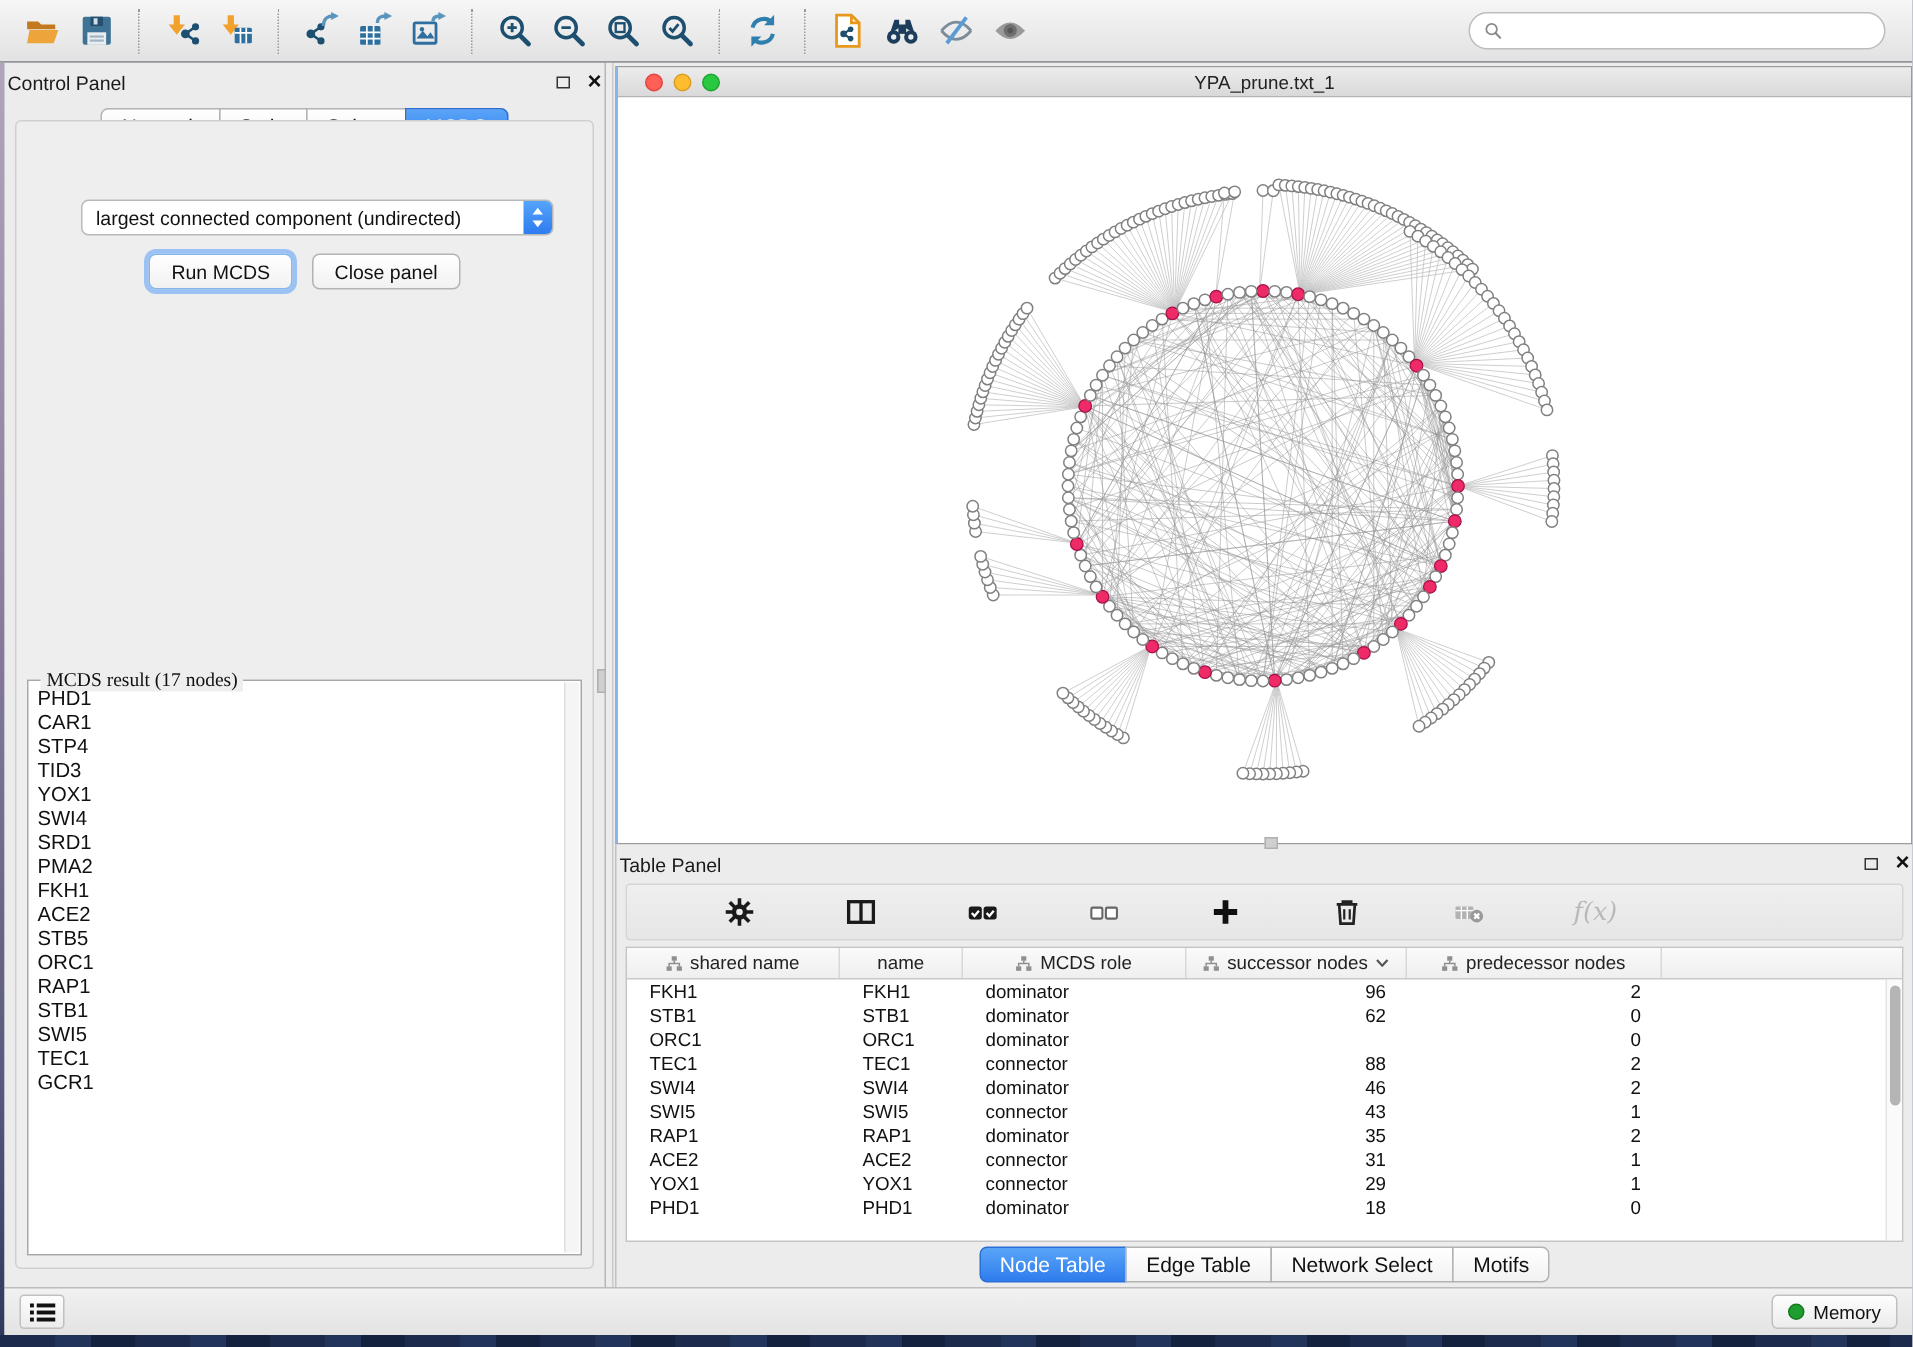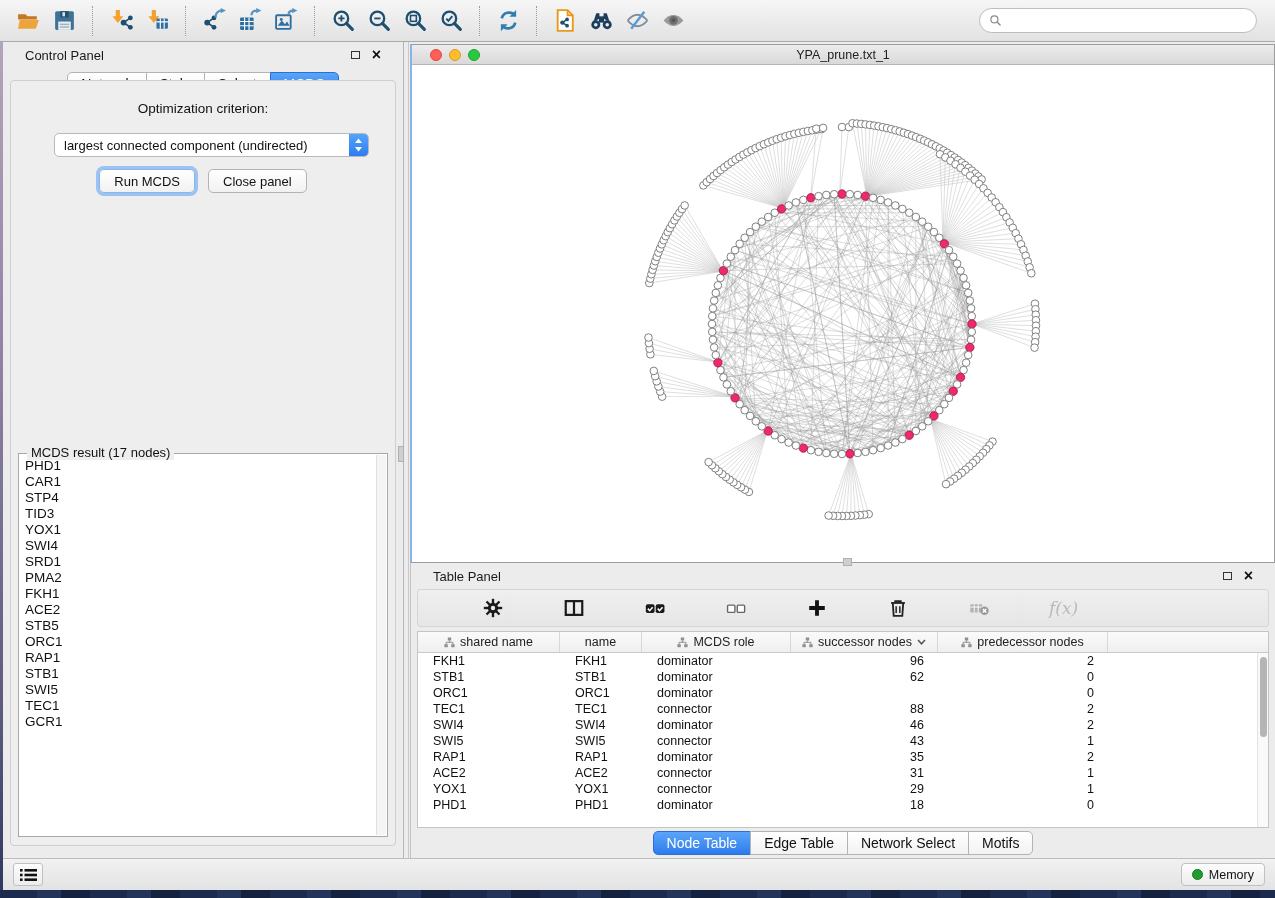--- a/index.html
+++ b/index.html
@@ -23,21 +23,21 @@
   .searchbox { width:278px; height:25px; border:1px solid #bdbdbd; border-radius:13px;
     background:#fff; display:flex; align-items:center; padding:0 9px; margin-right:8px; }
   .searchbox svg { width:13px; height:13px; flex:0 0 auto; }
   .searchbox input { border:0; outline:none; flex:1; font-size:12px; margin-left:5px;
     font-family:"Liberation Sans",sans-serif; background:transparent; }
 
   
   .workspace { position:absolute; left:3px; top:42px; right:0; bottom:8px; background:#ececec; }
 
   
-  .panel-header { height:26px; display:flex; align-items:center; padding:0 22px;
+  .panel-header { height:26px; display:flex; align-items:center; padding:0 2px;
     font-size:13px; color:#1a1a1a; }
   .ph-spacer { flex:1; }
   .float-ic { width:9px; height:8px; border:1.5px solid #333; display:inline-block; margin-right:12px; }
   .close-ic { font-size:16px; font-weight:bold; color:#111; line-height:10px; }
 
   
   .control-panel { position:absolute; left:0; top:0; width:400px; bottom:32px; background:#ececec; }
   .cp-tabs { display:flex; justify-content:center; margin-top:4px; height:24px; }
   .seg-btn { font-size:14px; padding:3px 13px; background:linear-gradient(180deg,#ffffff,#f2f2f2);
     border:1px solid #b3b3b3; margin-left:-1px; color:#111; cursor:pointer; line-height:16px; }
@@ -52,21 +52,21 @@
   .mac-select .val { flex:1; font-size:13px; padding-left:9px; color:#111; white-space:nowrap; }
   .stepper { width:19px; height:22px; border-radius:0 4px 4px 0;
     background:linear-gradient(180deg,#55a4fa,#2e7cf0); display:flex; align-items:center; justify-content:center; }
   .btn-row { position:absolute; left:0; right:0; top:88px; display:flex; justify-content:center; gap:13px; }
   .push-btn { font-size:13px; padding:3px 14px; height:24px; background:linear-gradient(180deg,#ffffff,#f1f1f1);
     border:1px solid #b3b3b3; border-radius:5px; cursor:pointer; color:#111; }
   .push-btn.focused { box-shadow:0 0 0 3px rgba(110,170,245,.65); border-color:#85b7ee; }
   .groupbox { position:absolute; left:7px; right:7px; top:372px; bottom:8px;
     border:1px solid #a8a8a8; background:#fff; }
   .gb-label { position:absolute; top:-9px; left:8px; background:#eeeeee; padding:0 4px;
-    font-size:13px; color:#111; }
+    font-size:13px; color:#111;font-family:Liberation Serif, serif; }
   .mcds-list { position:absolute; left:1px; top:4px; right:12px; bottom:1px; overflow:hidden;
     font-size:13.5px; color:#111; padding-left:5px; }
   .mcds-list .list-item { height:16px; line-height:16px; }
   .gb-scroll { position:absolute; top:1px; right:1px; bottom:1px; width:10px;
     background:#f5f5f5; border-left:1px solid #e0e0e0; }
 
   
   .vsplitter { position:absolute; left:400px; top:0; width:6px; bottom:32px; background:#ececec;
     border-left:1px solid #b5b5b5; border-right:1px solid #c9c9c9; cursor:col-resize; }
   .vsplitter .grip { position:absolute; left:-6px; top:404px; width:6px; height:16px;
@@ -302,21 +302,20 @@
         <span class="float-ic"></span>
         <span class="close-ic">×</span>
       </div>
       <div class="cp-tabs" id="cp-tabs">
           <button class="seg-btn">Network</button>
           <button class="seg-btn">Style</button>
           <button class="seg-btn">Select</button>
           <button class="seg-btn active">MCDS</button>
         </div>
       <div class="cp-content">
-        <div class="opt-label">Optimization criterion:</div>
         <div class="mac-select">
           <span class="val">largest connected component (undirected)</span>
           <span class="stepper">
               <svg width="11" height="16" viewBox="0 0 11 16">
                 <path d="M5.5 1.5 L9 6 H2z M5.5 14.5 L9 10 H2z" fill="#fff"></path>
               </svg>
             </span>
         </div>
         <div class="btn-row">
           <button class="push-btn focused">Run MCDS</button>

